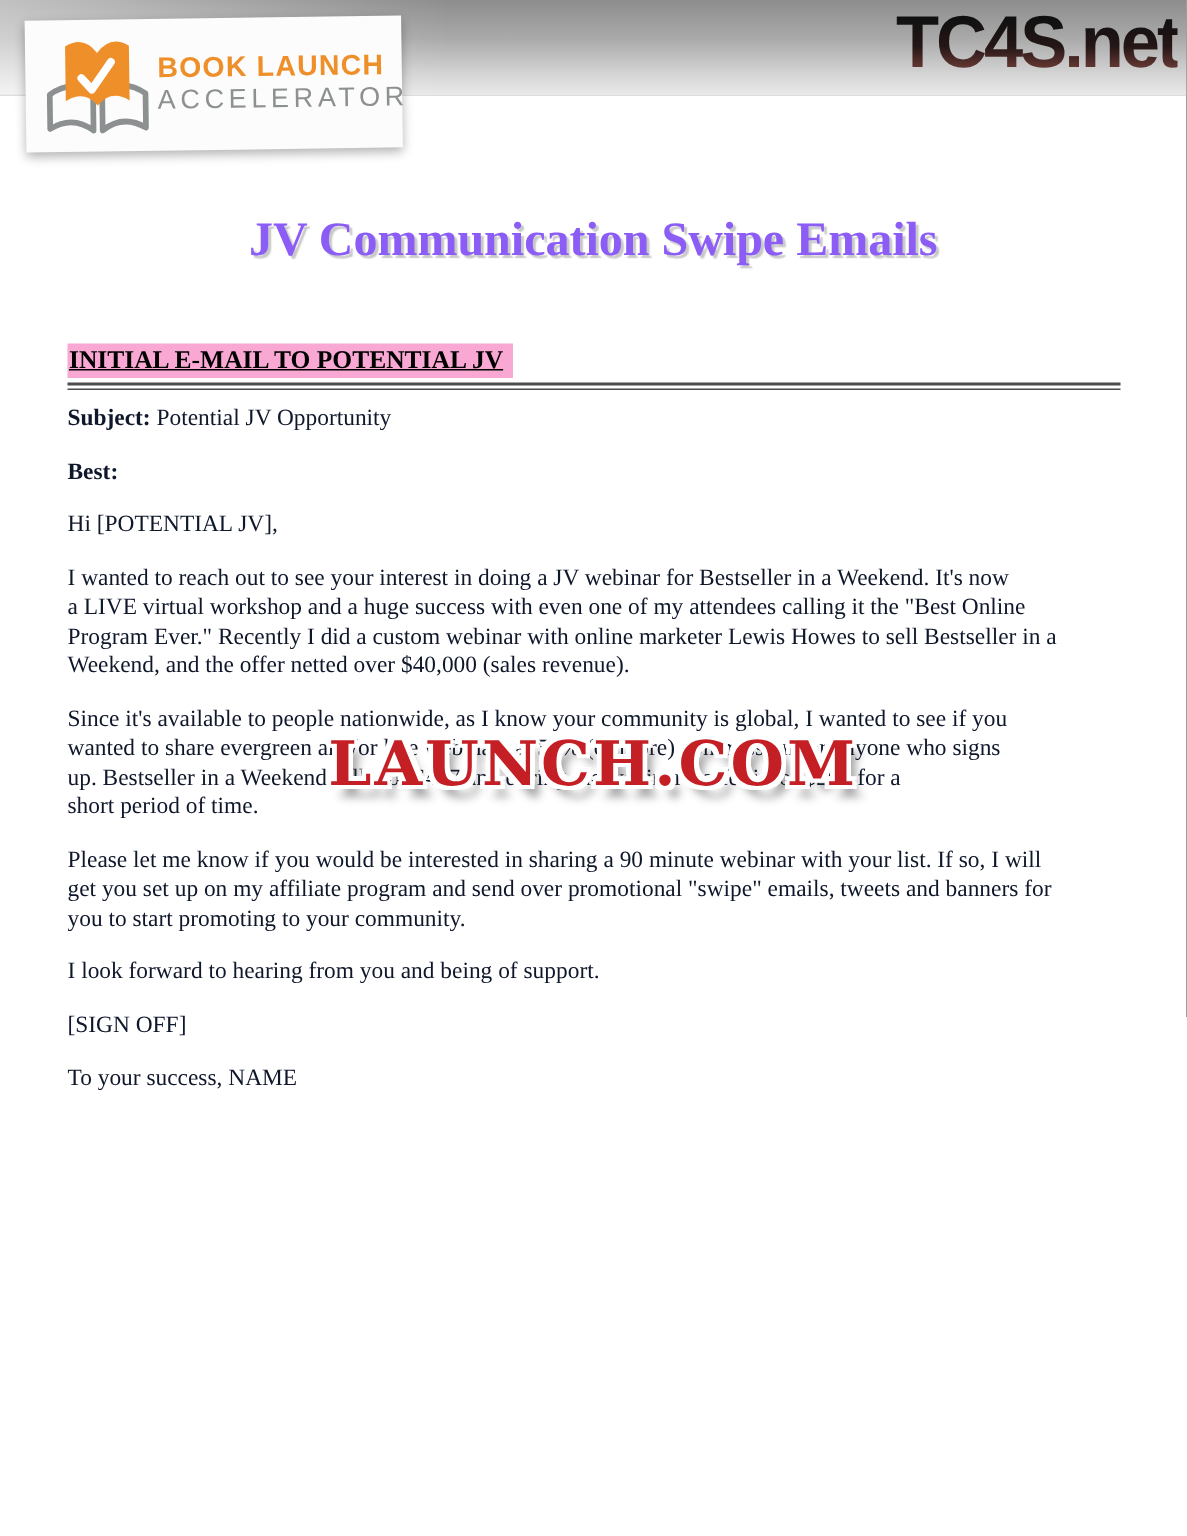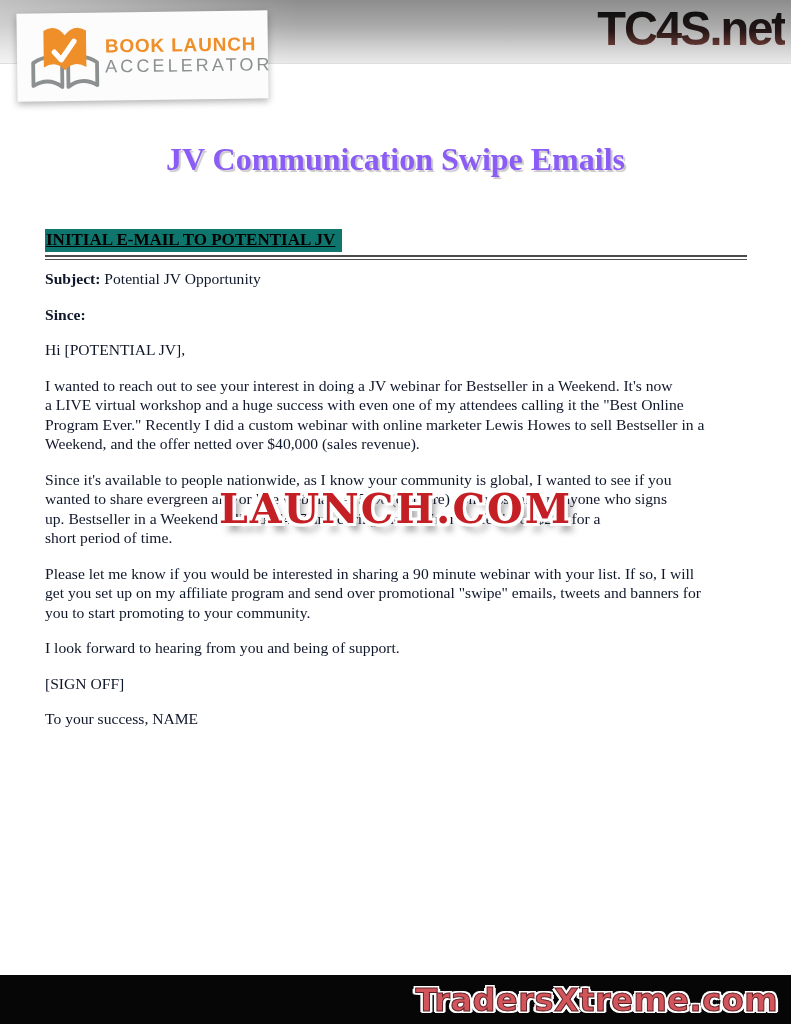--- a/index.html
+++ b/index.html
@@ -40,21 +40,21 @@
   
   .doc-title {
     position:absolute; top:141px; left:0; width:100%; text-align:center;
     font-weight:bold; font-size:32px; color:#8b5cf6;
     text-shadow:2px 2px 1px rgba(0,0,0,0.22);
   }
 
   
   .section-heading { position:absolute; left:45px; top:229px; width:702px; }
   .section-heading .hl {
-    background:#0f766e; color:#000; font-weight:bold; font-size:17px;
+    background:#f9a8d4; color:#000; font-weight:bold; font-size:17px;
     text-decoration:underline; padding:1px 7px 2px 1px;
     display:inline-block;
   }
   .section-heading .rule {
     margin-top:3px; height:2px;
     border-top:2px solid #4c4c4c; border-bottom:1px solid #4c4c4c;
   }
 
   
   .letter {
@@ -117,37 +117,34 @@
 
   <div class="doc-title">JV Communication Swipe Emails</div>
 
   <div class="section-heading">
     <span class="hl">INITIAL E-MAIL TO POTENTIAL JV</span>
     <div class="rule"></div>
   </div>
 
   <div class="letter">
     <p><strong>Subject:</strong><span> Potential JV Opportunity</span></p>
-    <p><strong>Since:</strong></p>
+    <p><strong>Best:</strong></p>
     <p>Hi [POTENTIAL JV],</p>
     <p>I wanted to reach out to see your interest in doing a JV webinar for Bestseller in a Weekend. It's now
 a LIVE virtual workshop and a huge success with even one of my attendees calling it the "Best Online
 Program Ever." Recently I did a custom webinar with online marketer Lewis Howes to sell Bestseller in a
 Weekend, and the offer netted over $40,000 (sales revenue).</p>
     <p>Since it's available to people nationwide, as I know your community is global, I wanted to see if you
 wanted to share evergreen and/or live webinars at 50% (or more) commission for anyone who signs
 up. Bestseller in a Weekend sells for $497 and during the webinar I offer it for $297 for a
 short period of time.</p>
     <p>Please let me know if you would be interested in sharing a 90 minute webinar with your list. If so, I will
 get you set up on my affiliate program and send over promotional "swipe" emails, tweets and banners for
 you to start promoting to your community.</p>
     <p>I look forward to hearing from you and being of support.</p>
     <p>[SIGN OFF]</p>
     <p>To your success, NAME</p>
   </div>
 
   <div class="dlsub">LAUNCH.COM</div>
 
-  <div class="footer-bar">
-    <div class="traders">TradersXtreme.com</div>
-  </div>
 
 </div>
 
 </body></html>

